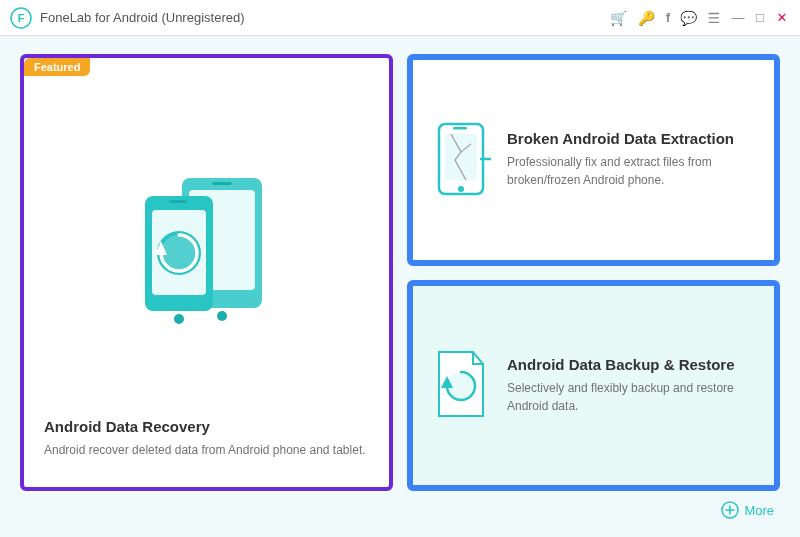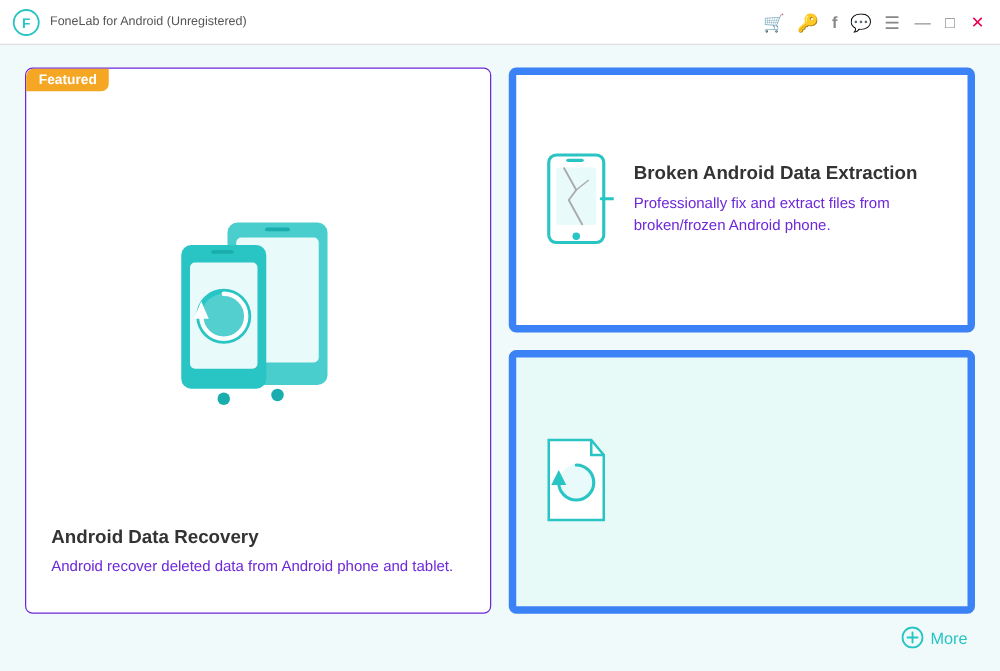--- a/index.html
+++ b/index.html
@@ -21,21 +21,21 @@
       border-bottom: 1px solid #e0e0e0;
       user-select: none;
     }
     .title-bar-logo {
       width: 22px;
       height: 22px;
       margin-right: 8px;
       flex-shrink: 0;
     }
     .title-bar-title {
-      font-size: 10px;
+      font-size: 13px;
       color: #555;
       flex: 1;
     }
     .title-bar-icons {
       display: flex;
       align-items: center;
       gap: 10px;
     }
     .title-bar-icon {
       font-size: 14px;
@@ -69,21 +69,21 @@
       grid-template-columns: 1fr 1fr;
       grid-template-rows: 1fr 1fr;
       gap: 14px;
       flex: 1;
     }
 
     
     .card-featured {
       grid-row: 1 / 3;
       background: #ffffff;
-      border: 1px solid #6d28d9;
+      border: 4px solid #6d28d9;
       border-radius: 6px;
       position: relative;
       display: flex;
       flex-direction: column;
       align-items: center;
       justify-content: center;
       padding: 20px 20px 28px 20px;
       cursor: pointer;
     }
 
@@ -111,21 +111,21 @@
       width: 100%;
     }
     .card-title {
       font-size: 15px;
       font-weight: 600;
       color: #333;
       margin-bottom: 6px;
     }
     .card-desc {
       font-size: 12px;
-      color: #6d28d9;
+      color: #737373;
       line-height: 1.5;
     }
 
     
     .card-right {
       background: #ffffff;
       border: 6px solid #3b82f6;
       border-radius: 6px;
       display: flex;
       flex-direction: row;
@@ -254,20 +254,24 @@
         <svg width="60" height="75" viewBox="0 0 60 75">
 
           <path d="M 8 4 L 42 4 L 52 16 L 52 68 L 8 68 Z" fill="white" stroke="#29c4c4" stroke-width="2"></path>
           <path d="M 42 4 L 42 16 L 52 16" fill="none" stroke="#29c4c4" stroke-width="2"></path>
 
           <circle cx="30" cy="38" r="14" fill="#e8fafa"></circle>
           <path d="M 30 24 A 14 14 0 1 1 16 38" fill="none" stroke="#29c4c4" stroke-width="2.5" stroke-linecap="round"></path>
           <polygon points="16,28 10,40 22,40" fill="#29c4c4"></polygon>
         </svg>
       </div>
+      <div class="card-right-text">
+        <div class="card-title">Android Data Backup &amp; Restore</div>
+        <div class="card-desc">Selectively and flexibly backup and restore Android data.</div>
+      </div>
     </div>
 
   </div>
 
   <div class="more-area">
     <div class="more-btn">
       <svg class="plus-circle" viewBox="0 0 18 18">
         <circle cx="9" cy="9" r="8" fill="none" stroke="#29c4c4" stroke-width="1.5"></circle>
         <line x1="9" y1="5" x2="9" y2="13" stroke="#29c4c4" stroke-width="1.5" stroke-linecap="round"></line>
         <line x1="5" y1="9" x2="13" y2="9" stroke="#29c4c4" stroke-width="1.5" stroke-linecap="round"></line>

